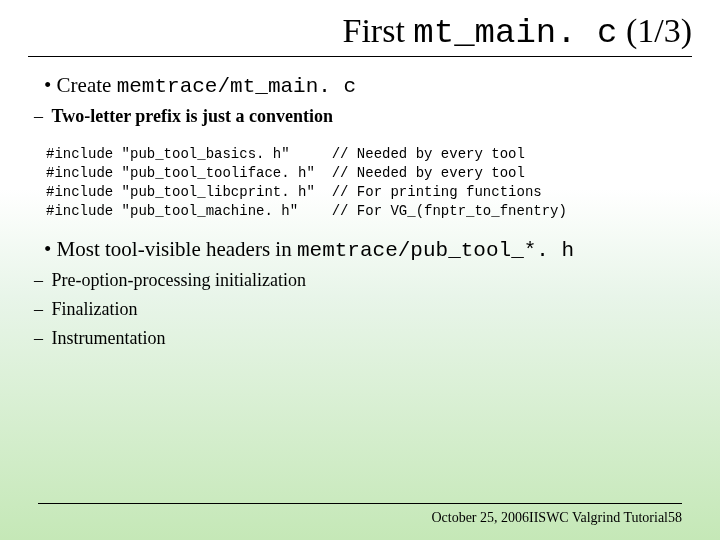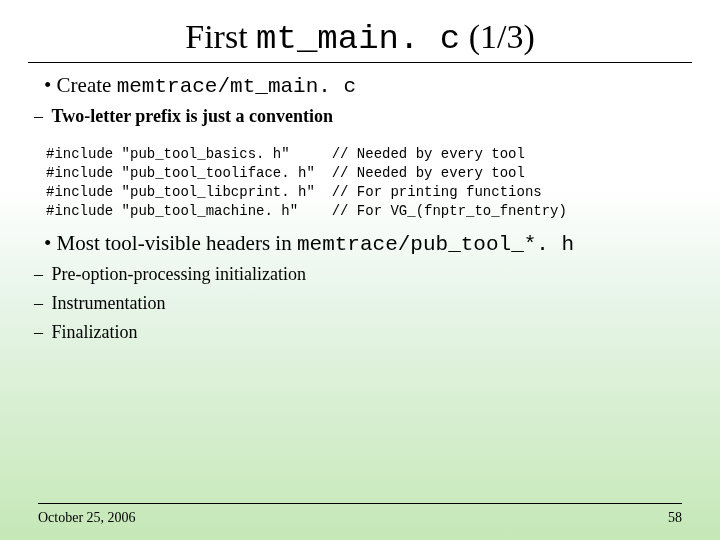--- a/index.html
+++ b/index.html
@@ -9,36 +9,36 @@
     background: linear-gradient(to bottom, #ffffff 0%, #ffffff 35%, #e8f5e9 55%, #c5e8b7 100%);
     font-family: "Times New Roman", Times, serif;
     color: #000;
     position: relative;
     overflow: hidden;
   }
   .slide {
     padding: 12px 28px 0 28px;
   }
   .title {
-    text-align: center;
+    text-align: right;
     font-size: 34px;
     font-weight: normal;
-    margin-top: 6px;
+    margin-top: 0;
     margin-bottom: 4px;
   }
   .title .mono { font-family: "Courier New", Courier, monospace; }
   .hr-top {
     border: none;
     border-top: 1.5px solid #000;
     margin: 0 0 10px 0;
   }
   .bullet {
     font-size: 21px;
     margin-left: 16px;
-    margin-top: 4px;
+    margin-top: 16px;
   }
   .bullet::before {
     content: "• ";
   }
   .bullet .mono { font-family: "Courier New", Courier, monospace; }
   .subbullet {
     font-size: 18px;
     margin-left: 24px;
     margin-top: 8px;
   }
@@ -61,21 +61,21 @@
     right: 0;
     padding: 0 38px;
   }
   .hr-bottom {
     border: none;
     border-top: 1px solid #000;
     margin-bottom: 6px;
   }
   .footer-row {
     display: flex;
-    justify-content: space-between;
+    justify-content: flex-end;
     font-size: 14px;
   }
 </style>
 </head>
 <body>
 
 <div class="slide">
   <div class="title">
     <span>First </span><span class="mono">mt_main. c</span><span> (1/3)</span>
   </div>
@@ -89,23 +89,24 @@
   <div class="codeblock">#include "pub_tool_basics. h"     // Needed by every tool
 #include "pub_tool_tooliface. h"  // Needed by every tool
 #include "pub_tool_libcprint. h"  // For printing functions
 #include "pub_tool_machine. h"    // For VG_(fnptr_to_fnentry)</div>
 
   <div class="bullet">
     <span>Most tool-visible headers in </span><span class="mono">memtrace/pub_tool_*. h</span>
   </div>
 
   <div class="subbullet">Pre-option-processing initialization</div>
+  <div class="subbullet">Finalization</div>
   <div class="subbullet">Instrumentation</div>
-  <div class="subbullet">Finalization</div>
 </div>
 
 <div class="footer">
   <hr class="hr-bottom">
   <div class="footer-row">
     <span>October 25, 2006</span>
+    <span>IISWC Valgrind Tutorial</span>
     <span>58</span>
   </div>
 </div>
 
 </body></html>

